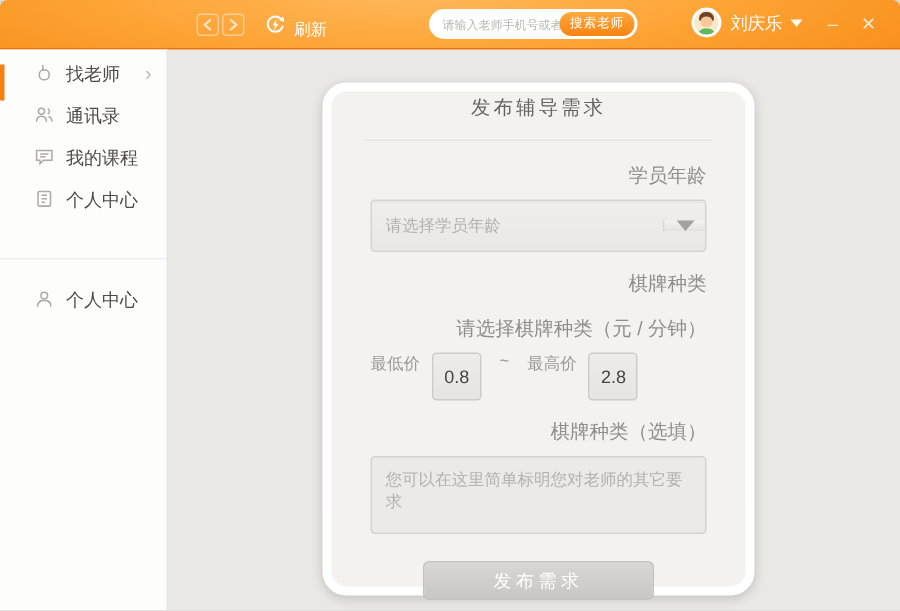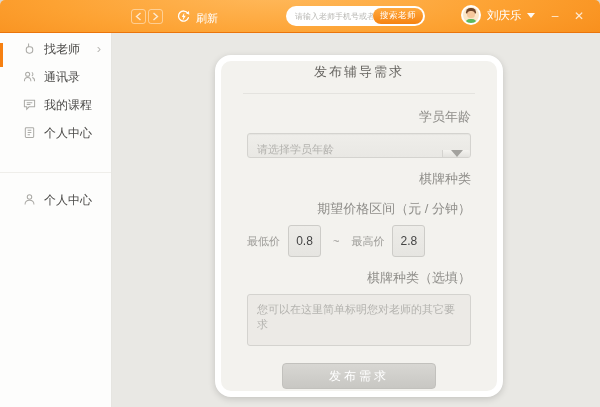--- a/index.html
+++ b/index.html
@@ -51,28 +51,28 @@
   .side-gap { height:13px; }
   .side-divider { height:1px; background:#efeeea; margin:6px 0; }
 
   
   .card { position:absolute; left:215px; top:55px; width:288px; height:342px; background:#f3f2ee;
     border:6px solid #fff; border-radius:16px; box-shadow:0 2px 7px rgba(0,0,0,.16); }
   .card-title { text-align:center; padding:2px 0 12px; font-size:13px; color:#666460; letter-spacing:2px; }
   .card-divider { height:1px; background:#e4e3df; margin:0 22px; }
   .card-body { padding:2px 26px 0; }
   .field-label { font-size:13px; color:#8f8e8a; margin:12px 0 7px;text-align:right; }
-  .select { height:25px; display:flex; align-items:flex-end; background:linear-gradient(#efeeea,#e9e8e4);
+  .select { height:35px; display:flex; align-items:center; background:linear-gradient(#efeeea,#e9e8e4);
     border:1px solid #d4d3cf; border-radius:3px; box-shadow:inset 0 1px 1px rgba(0,0,0,.04); }
   .select-value { flex:1; display:flex; align-items:center; padding:0 9px; font-size:11px; color:#b3b2ae; }
   .select-arrow-box { width:28px; border-left:1px solid #d4d3cf; border-radius:0 2px 2px 0;
     background:linear-gradient(#f4f3ef,#e3e2de); display:flex; align-items:center; justify-content:center; }
   .tri-down { width:0; height:0; border-left:6px solid transparent; border-right:6px solid transparent;
     border-top:7px solid #a3a29e; }
-  .price-row { display:flex; align-items:center; margin-top:4px; }
+  .price-row { display:flex; align-items:flex-start; margin-top:4px; }
   .price-sub { font-size:11px; color:#9b9a96; }
   .price-input { width:33px; height:32px; margin-left:8px; text-align:center; font-size:12px; color:#444;
     background:linear-gradient(#edece8,#e6e5e1); border:1px solid #cdccc8; border-radius:3px;
     font-family:inherit; outline:none; }
   .price-sep { margin:0 12px; color:#9b9a96; font-size:11px; }
   .remark { width:100%; height:52px; resize:none; background:#eceae6; border:1px solid #d4d3cf;
     border-radius:3px; padding:7px 9px; font-size:11px; color:#555; font-family:inherit; outline:none; }
   .remark::placeholder { color:#b3b2ae; }
   .submit-btn { display:block; width:154px; height:26px; margin:13px auto 0; border:1px solid #c2c1bd;
     border-radius:4px; background:linear-gradient(#d8d7d3,#c8c7c3); color:#fff; font-size:12px;
@@ -198,21 +198,21 @@
       <div class="field-label">学员年龄</div>
       <div class="select">
         <span class="select-value">请选择学员年龄</span>
         <span class="select-arrow-box">
           <span class="tri-down"></span>
         </span>
       </div>
 
       <div class="field-label">棋牌种类</div>
 
-      <div class="field-label">期望价格区间（元 / 分钟）</div>
+      <div class="field-label">请选择棋牌种类（元 / 分钟）</div>
       <div class="price-row">
         <span class="price-sub">最低价</span>
         <input class="price-input" value="0.8" style="">
         <span class="price-sep">~</span>
         <span class="price-sub">最高价</span>
         <input class="price-input" value="2.8" style="">
       </div>
 
       <div class="field-label">棋牌种类（选填）</div>
       <textarea class="remark" placeholder="您可以在这里简单标明您对老师的其它要求" style=""></textarea>

